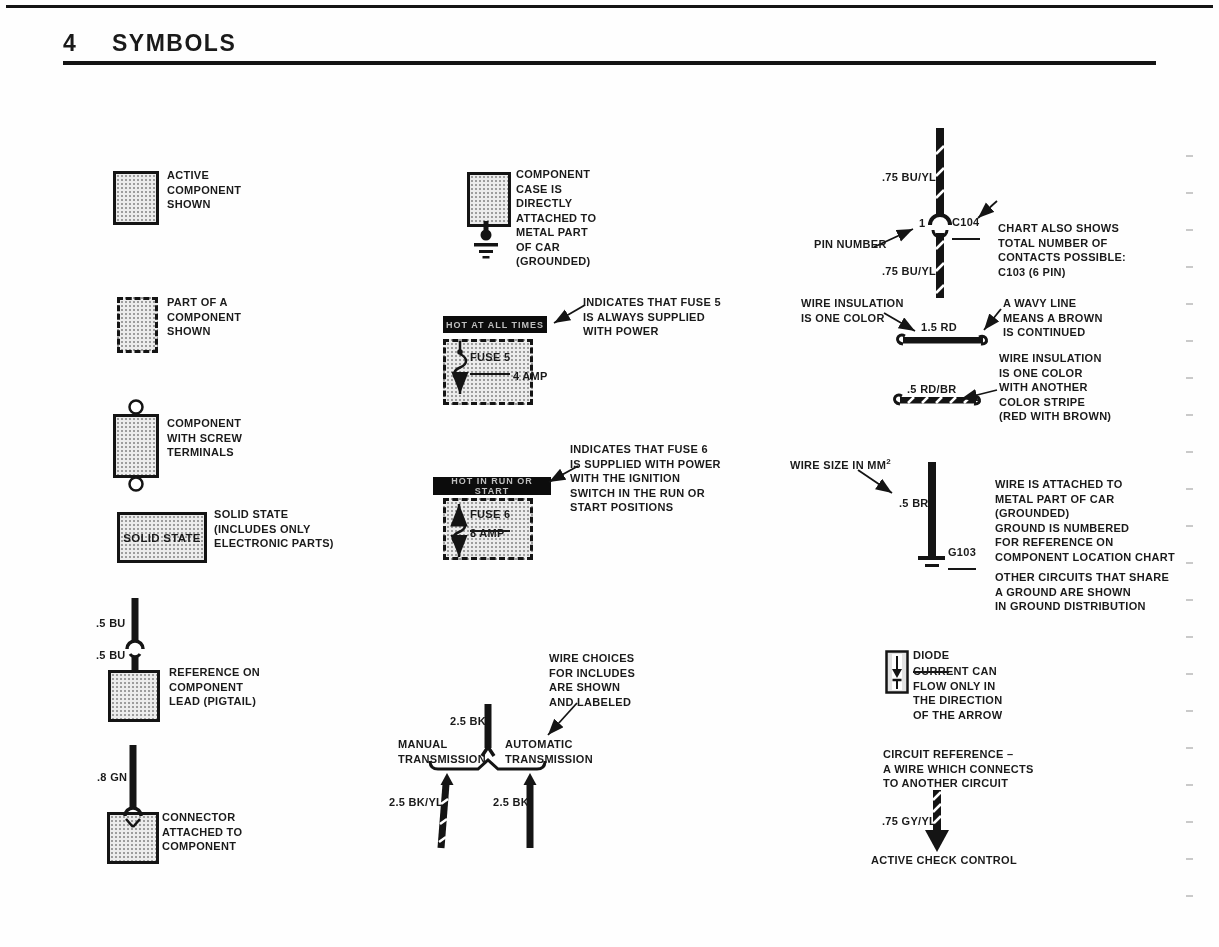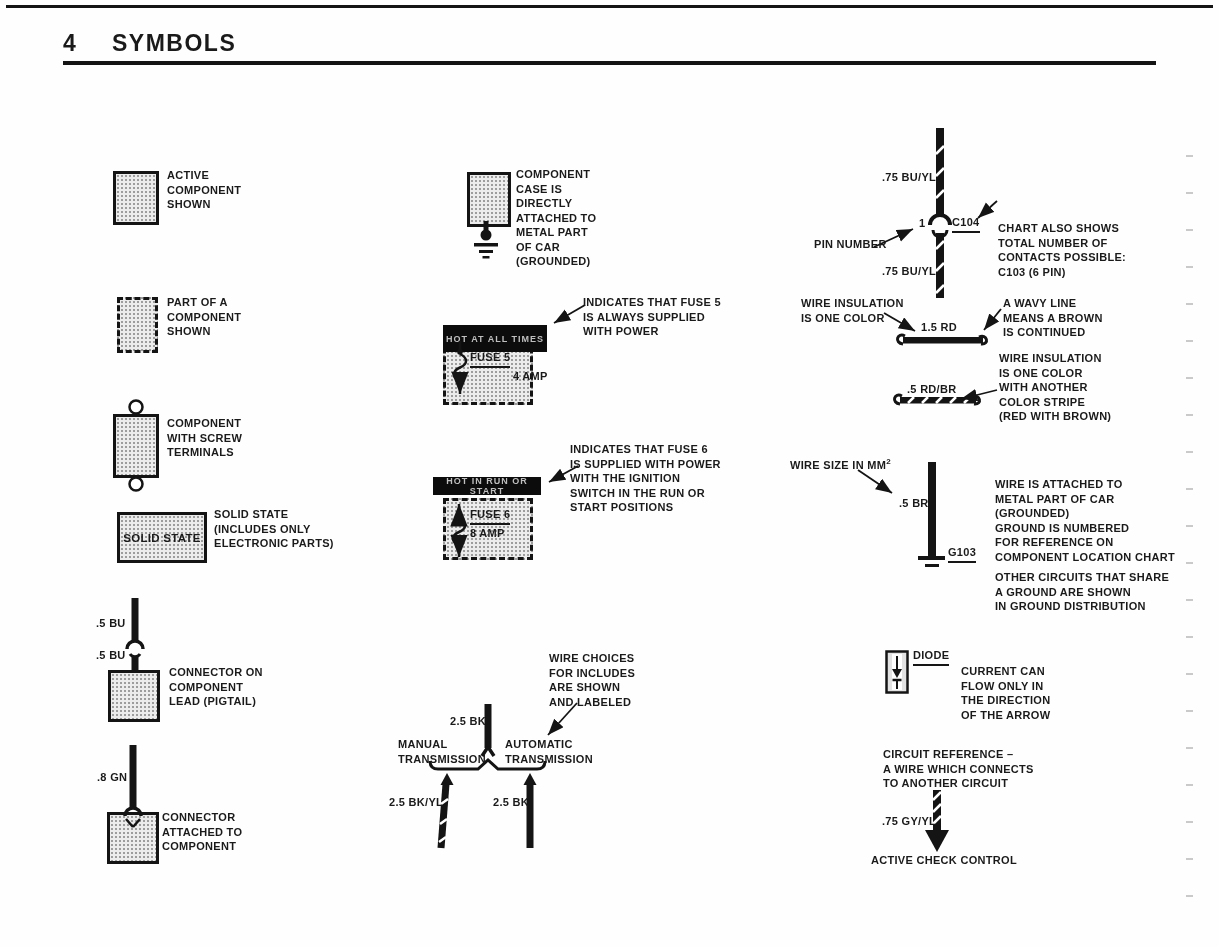--- a/index.html
+++ b/index.html
@@ -8,21 +8,21 @@
   .lbl{position:absolute;font-weight:700;font-size:11px;line-height:14.5px;
        letter-spacing:.3px;white-space:pre-line;z-index:3;}
   .hdr-num,.hdr-title{position:absolute;font-weight:700;font-size:23px;letter-spacing:1.5px;z-index:3;}
   .rule{position:absolute;background:#141414;z-index:1;}
   .stipple-box{position:absolute;background-color:#ececec;z-index:1;
        background-image:radial-gradient(#9a9a9a 0.7px,rgba(0,0,0,0) 1px);background-size:4px 4px;}
   .solid{border:3px solid #141414;}
   .dashed{border:3px dashed #141414;}
   .banner{position:absolute;background:#0c0c0c;color:#bfbfbf;font-weight:700;font-size:9px;
        letter-spacing:1px;text-align:center;z-index:2;display:flex;align-items:center;justify-content:center;}
-  .ul{border-bottom:2px solid #161616;padding-bottom:1px;display:inline-block;}
+  .ul{border-bottom:2px solid #161616;padding-bottom:8px;display:inline-block;}
   .inbox{position:absolute;display:flex;align-items:center;justify-content:center;
        font-weight:700;font-size:11.5px;letter-spacing:.3px;z-index:3;}
   sup{font-size:8px;vertical-align:super;}
   #shapes{position:absolute;left:0;top:0;z-index:2;pointer-events:none;}
   .edge-ticks{position:absolute;left:1186px;top:155px;width:7px;height:745px;opacity:.55;z-index:1;
        background:repeating-linear-gradient(to bottom,#9f9f9f 0,#9f9f9f 2px,transparent 2px,transparent 37px);}
 </style>
 </head>
 <body>
 
@@ -38,22 +38,22 @@
   <div class="stipple-box dashed" style="left:117px;top:297px;width:35px;height:50px;"></div>
   <div class="stipple-box solid" style="left:113px;top:414px;width:40px;height:58px;"></div>
   <div class="stipple-box solid" style="left:117px;top:512px;width:84px;height:45px;"></div>
   <div class="inbox" style="left:117px;top:512px;width:90px;height:51px;">SOLID STATE</div>
   <div class="stipple-box solid" style="left:108px;top:670px;width:46px;height:46px;"></div>
   <div class="stipple-box solid" style="left:107px;top:812px;width:46px;height:46px;"></div>
   <div class="stipple-box solid" style="left:467px;top:172px;width:38px;height:49px;"></div>
   <div class="stipple-box dashed" style="left:443px;top:339px;width:84px;height:60px;"></div>
   <div class="stipple-box dashed" style="left:443px;top:498px;width:84px;height:56px;"></div>
 
-  <div class="banner" style="left:443px;top:325px;width:104px;height:27px;">HOT AT ALL TIMES</div>
-  <div class="banner" style="left:433px;top:477px;width:108px;height:18px;">HOT IN RUN OR START</div>
+  <div class="banner" style="left:443px;top:316px;width:104px;height:17px;">HOT AT ALL TIMES</div>
+  <div class="banner" style="left:433px;top:477px;width:118px;height:18px;">HOT IN RUN OR START</div>
 
   <svg id="shapes" width="1219" height="947" viewBox="0 0 1219 947">
     <defs>
       <marker id="ah" markerWidth="10" markerHeight="8" refX="9" refY="3.5" orient="auto">
         <path d="M0,0 L9,3.5 L0,7 Z" fill="#141414"></path>
       </marker>
     </defs>
     <g stroke="#141414" fill="#141414">
 
       <g>
@@ -172,21 +172,21 @@
 COMPONENT
 SHOWN</div>
   <div class="lbl" style="left:167px;top:416px;">COMPONENT
 WITH SCREW
 TERMINALS</div>
   <div class="lbl" style="left:214px;top:507px;">SOLID STATE
 (INCLUDES ONLY
 ELECTRONIC PARTS)</div>
   <div class="lbl" style="left:96px;top:616px;">.5 BU</div>
   <div class="lbl" style="left:96px;top:648px;">.5 BU</div>
-  <div class="lbl" style="left:169px;top:665px;">CONNECTOR ON
+  <div class="lbl" style="left:169px;top:665px;">REFERENCE ON
 COMPONENT
 LEAD (PIGTAIL)</div>
   <div class="lbl" style="left:97px;top:770px;">.8 GN</div>
   <div class="lbl" style="left:162px;top:810px;">CONNECTOR
 ATTACHED TO
 COMPONENT</div>
 
   <div class="lbl" style="left:516px;top:167px;">COMPONENT
 CASE IS
 DIRECTLY
@@ -248,21 +248,21 @@
 METAL PART OF CAR
 (GROUNDED)
 GROUND IS NUMBERED
 FOR REFERENCE ON
 COMPONENT LOCATION CHART</div>
   <div class="lbl" style="left:995px;top:570px;">OTHER CIRCUITS THAT SHARE
 A GROUND ARE SHOWN
 IN GROUND DISTRIBUTION</div>
 
   <div class="lbl" style="left:913px;top:648px;"><span class="ul">DIODE</span></div>
-  <div class="lbl" style="left:961px;top:664px;">CURRENT CAN
+  <div class="lbl" style="left:913px;top:664px;">CURRENT CAN
 FLOW ONLY IN
 THE DIRECTION
 OF THE ARROW</div>
 
   <div class="lbl" style="left:883px;top:747px;">CIRCUIT REFERENCE –
 A WIRE WHICH CONNECTS
 TO ANOTHER CIRCUIT</div>
   <div class="lbl" style="left:882px;top:814px;">.75 GY/YL</div>
   <div class="lbl" style="left:871px;top:853px;">ACTIVE CHECK CONTROL</div>
 

